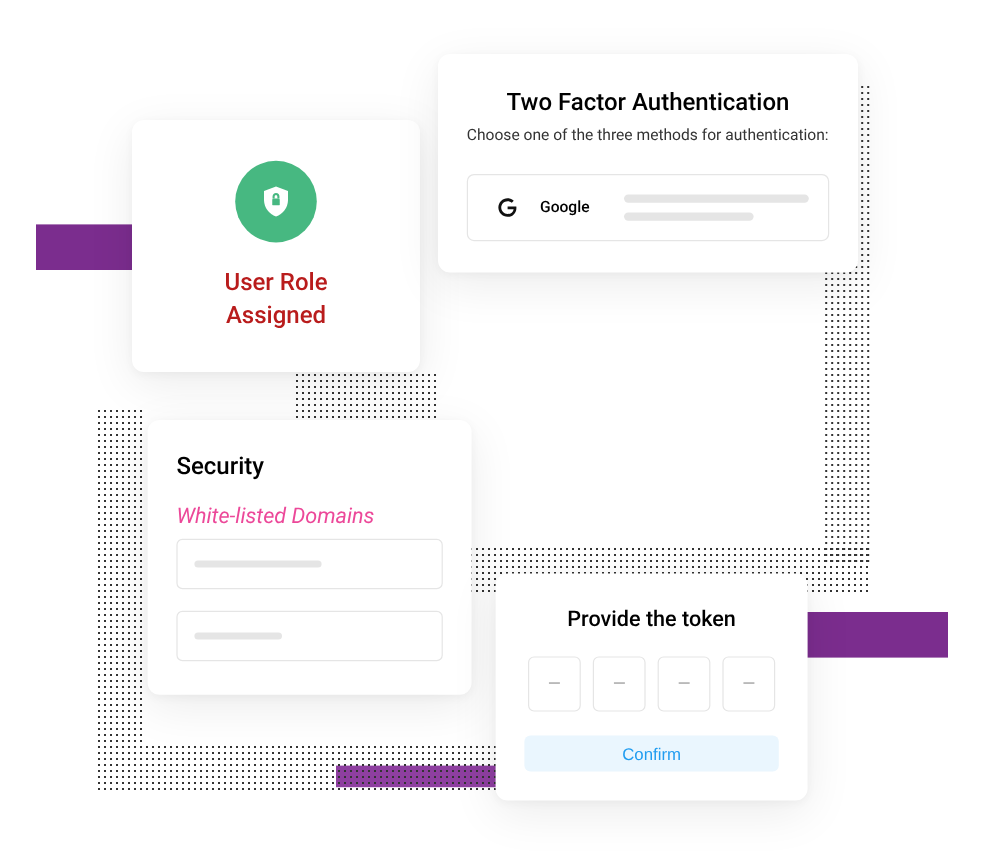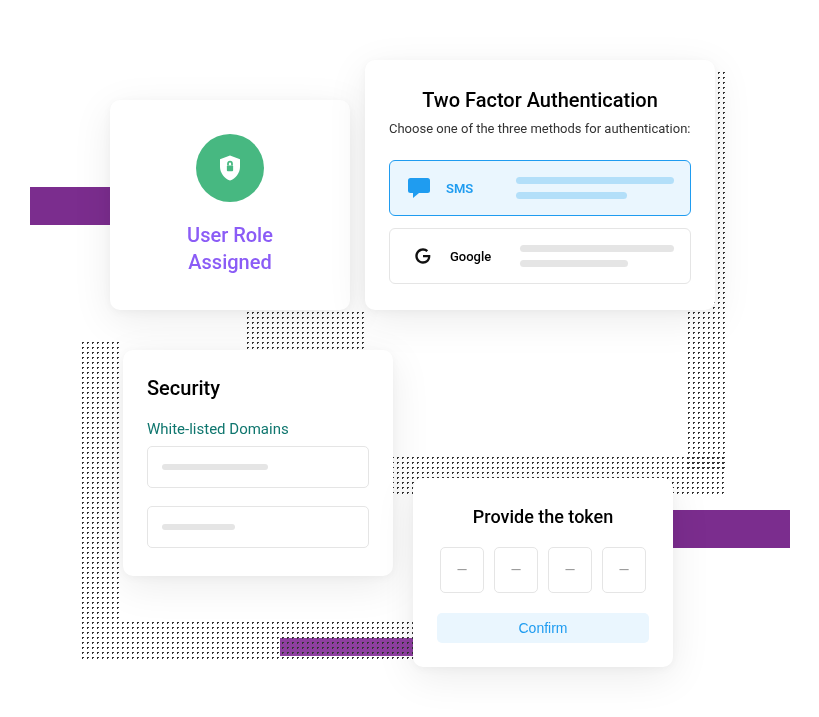--- a/index.html
+++ b/index.html
@@ -30,23 +30,23 @@
     .dotted-6 { left: 245px; top: 310px; width: 120px; height: 40px; }
     .card {
       position: absolute;
       background: #fff;
       border-radius: 10px;
       box-shadow: 0 10px 40px rgba(0,0,0,0.08), 0 2px 8px rgba(0,0,0,0.04);
     }
     
     .card-role { left: 110px; top: 100px; width: 240px; height: 210px; display: flex; flex-direction: column; align-items: center; justify-content: center; }
     .role-icon-wrap { width: 68px; height: 68px; border-radius: 50%; background: #47b881; display: flex; align-items: center; justify-content: center; margin-bottom: 20px; }
-    .role-title { font-size: 20px; font-weight: 500; color: #8b5cf6; text-align: center; line-height: 1.35; }
+    .role-title { font-size: 20px; font-weight: 500; color: #b91c1c; text-align: center; line-height: 1.35; }
     
-    .card-2fa { left: 365px; top: 60px; width: 350px; padding: 28px 24px 26px; }
+    .card-2fa { left: 365px; top: 45px; width: 350px; padding: 28px 24px 26px; }
     .card-2fa-title { font-size: 20px; font-weight: 500; text-align: center; margin-bottom: 8px; }
     .card-2fa-sub { font-size: 13px; color: #333; line-height: 1.4; margin-bottom: 22px; }
     .method {
       border: 1px solid #e5e5e5;
       border-radius: 6px;
       padding: 16px 16px;
       display: flex;
       align-items: center;
       gap: 14px;
       margin-bottom: 12px;
@@ -60,21 +60,21 @@
     .method-icon { width: 26px; flex-shrink: 0; display: flex; align-items: center; justify-content: center; }
     .method-label { font-size: 13px; font-weight: 500; width: 56px; flex-shrink: 0; }
     .method.active .method-label { color: #1f9cf0; font-weight: 600; }
     .method-lines { flex: 1; display: flex; flex-direction: column; gap: 8px; }
     .line { height: 7px; border-radius: 4px; background: #e5e5e5; }
     .method.active .line { background: #b3dff9; }
     .line.short { width: 70%; }
     
     .card-sec { left: 123px; top: 350px; width: 270px; padding: 26px 24px 28px; }
     .card-sec-title { font-size: 20px; font-weight: 500; margin-bottom: 20px; }
-    .field-label { font-size: 15px; color: #0f766e; margin-bottom: 8px; }
+    .field-label { font-size: 18px; color: #ec4899; margin-bottom: 8px; font-style: italic; }
     .field-input {
       border: 1px solid #e5e5e5;
       border-radius: 5px;
       height: 42px;
       width: 100%;
       padding: 0 14px;
       display: flex;
       align-items: center;
       margin-bottom: 18px;
       background: #fff;
@@ -127,33 +127,20 @@
   </div>
   <div class="role-title" style="white-space: pre-line;">User Role
 Assigned</div>
 </div>
 
 <div class="card card-2fa">
   <div class="card-2fa-title">Two Factor Authentication</div>
   <div class="card-2fa-sub">Choose one of the three methods for authentication:</div>
 
 
-  <div class="method active">
-    <div class="method-icon">
-      <svg width="22" height="20" viewBox="0 0 22 20" fill="#1f9cf0">
-        <rect x="0" y="0" width="22" height="15" rx="2.5"></rect>
-        <path d="M5 15 L5 20 L11 15 Z"></path>
-      </svg>
-    </div>
-    <div class="method-label">SMS</div>
-    <div class="method-lines">
-      <div class="line"></div>
-      <div class="line short"></div>
-    </div>
-  </div>
 
   <div class="method" style="margin-bottom:0;padding-left:20px;">
     <div class="method-icon">
       <svg width="22" height="22" viewBox="0 0 24 24">
         <path d="M12 11 V13.4 H17.5 C17 16 14.9 17.8 12 17.8 C8.8 17.8 6.2 15.2 6.2 12 C6.2 8.8 8.8 6.2 12 6.2 C13.5 6.2 14.8 6.7 15.8 7.6 L17.6 5.8 C16.1 4.4 14.2 3.6 12 3.6 C7.4 3.6 3.6 7.4 3.6 12 C3.6 16.6 7.4 20.4 12 20.4 C16.4 20.4 20 17.2 20 12.3 C20 11.8 20 11.4 19.9 11 Z" fill="#111"></path>
       </svg>
     </div>
     <div class="method-label">Google</div>
     <div class="method-lines">
       <div class="line"></div>

